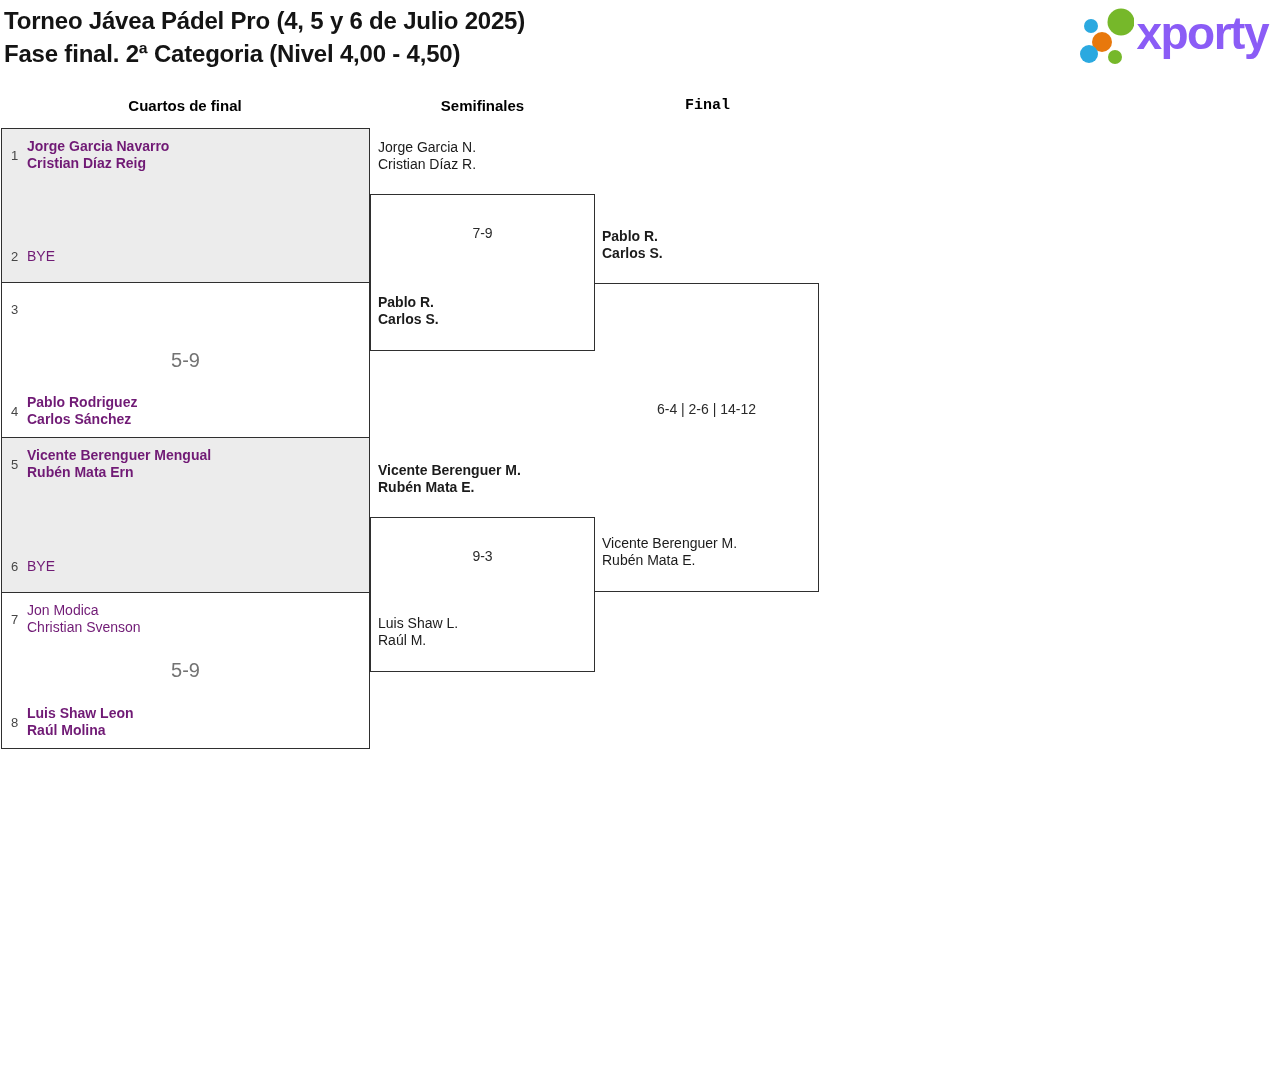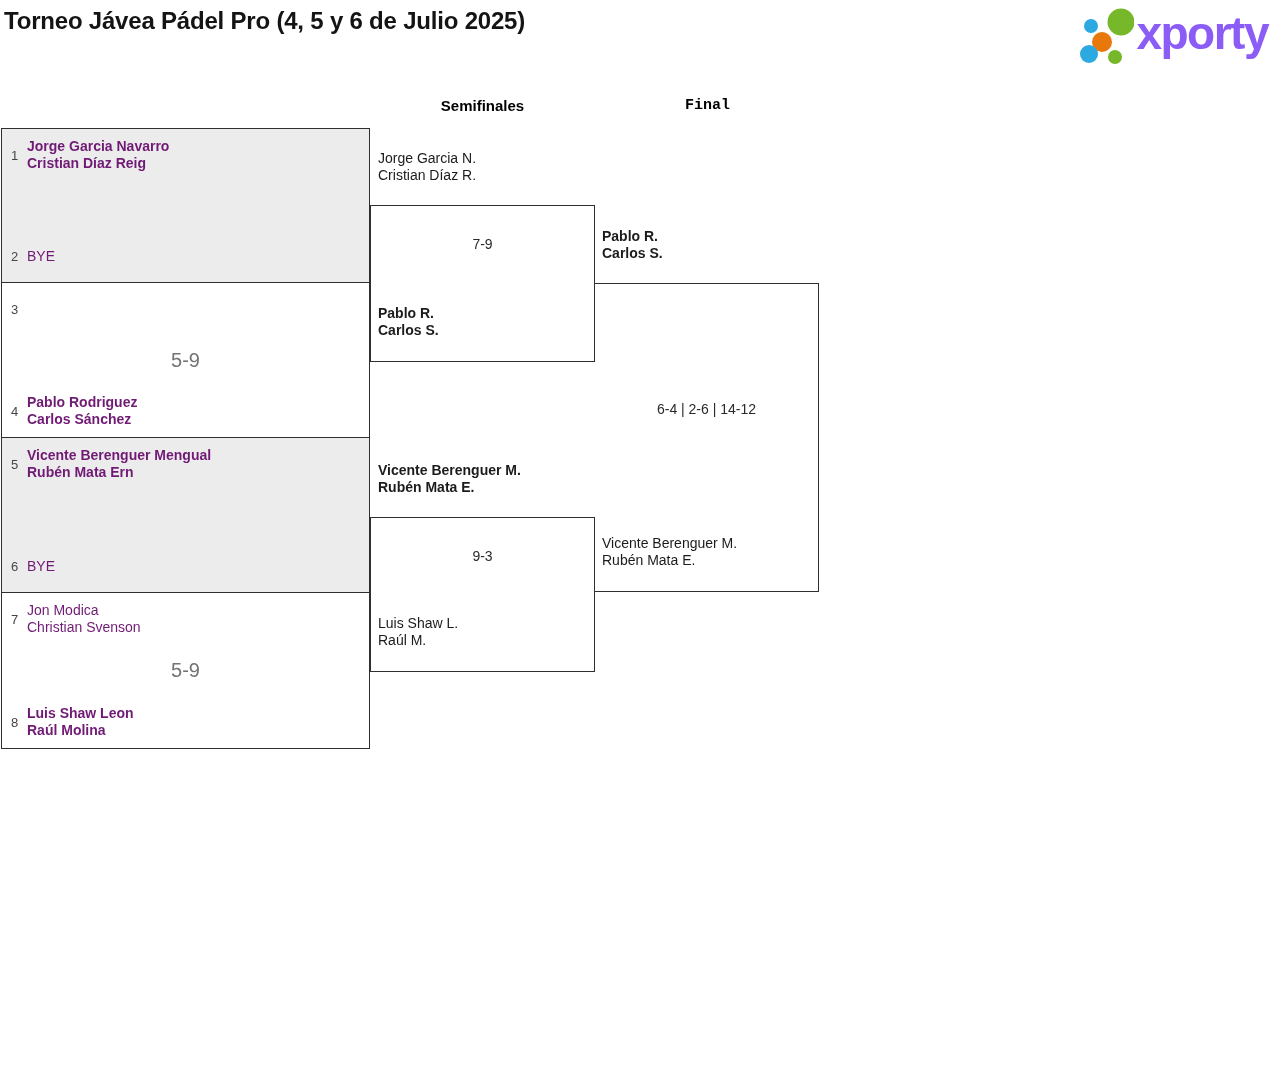--- a/index.html
+++ b/index.html
@@ -26,49 +26,51 @@
   .team-slot { height:52px; display:flex; align-items:center; }
   .seed { width:16px; margin-left:9px; font-size:13px; color:#464646; flex-shrink:0; }
   .names { font-size:14px; line-height:17px; color:#701a75; }
   .winner { font-weight:700; }
   .mid-score { flex:1; display:flex; align-items:center; justify-content:center; font-size:20px; color:#737373; }
 
   
   .conn { position:absolute; }
   .conn-closed { border:1px solid #2f2f2f; }
   .conn-open-left { border-top:1px solid #2f2f2f; border-right:1px solid #2f2f2f; border-bottom:1px solid #2f2f2f; }
-  .sf1 { left:370px; top:205px; width:225px; height:157px; }
+  .sf1 { left:370px; top:194px; width:225px; height:157px; }
   .sf2 { left:370px; top:517px; width:225px; height:155px; }
   .fin { left:595px; top:283px; width:224px; height:309px; }
   .label-above { position:absolute; left:7px; bottom:calc(100% + 22px); font-size:14px; line-height:17px; white-space:nowrap; }
   .label-inside { position:absolute; left:7px; bottom:22px; font-size:14px; line-height:17px; white-space:nowrap; }
   .conn-score { position:absolute; left:0; right:0; text-align:center; font-size:14px; color:#2a2a2a; }
   .score-sf { top:30px; }
   .score-f { top:100px;margin-top:17px; }
 </style>
 </head>
 <body>
 
 <div class="page">
 
   <div class="title">
     <div>Torneo Jávea Pádel Pro (4, 5 y 6 de Julio 2025)</div>
+    <div>Fase final. 2ª Categoria (Nivel 4,00 - 4,50)</div>
   </div>
 
   <a class="logo">
     <svg width="62" height="64" viewBox="0 0 62 64">
       <circle cx="19" cy="22" r="7" fill="#2ba9e0"></circle>
       <circle cx="49" cy="18" r="13.5" fill="#76b82a"></circle>
       <circle cx="30" cy="38" r="10" fill="#e8780c"></circle>
       <circle cx="17" cy="50" r="9" fill="#2ba9e0"></circle>
       <circle cx="43" cy="53" r="7" fill="#76b82a"></circle>
     </svg>
     <span class="logo-text">xporty</span>
   </a>
 
+  <div class="round-header rh-qf">Cuartos de final</div>
   <div class="round-header rh-sf">Semifinales</div>
   <div class="round-header rh-f">Final</div>
 
   <div class="qf-box qf-gray" style="top:128px;height:155px;">
     <div class="team-slot">
       <div class="seed">1</div>
       <div class="names winner">
         <div>Jorge Garcia Navarro</div>
         <div>Cristian Díaz Reig</div>
       </div>

